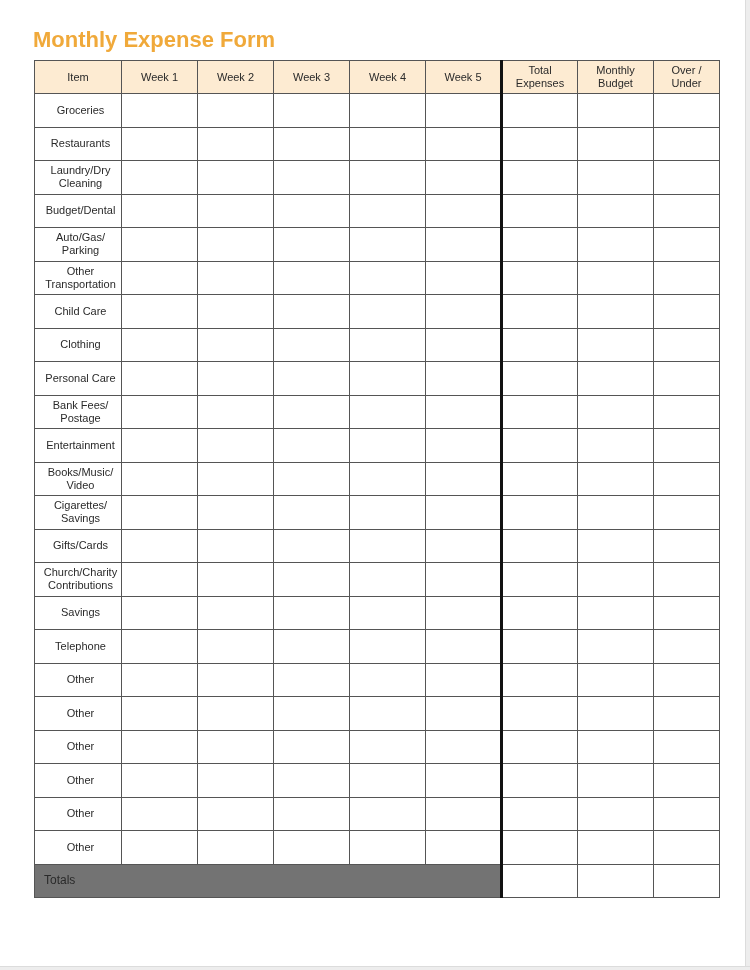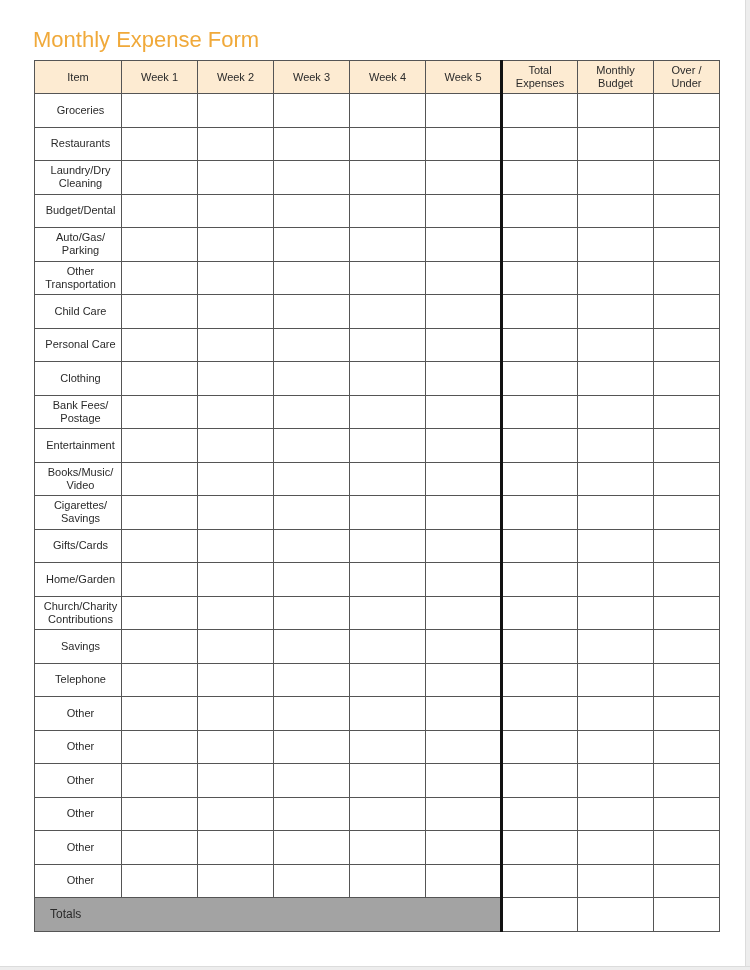--- a/index.html
+++ b/index.html
@@ -5,38 +5,38 @@
   html, body { margin: 0; padding: 0; }
   body {
     width: 750px; height: 970px; background: #ffffff;
     position: relative; overflow: hidden;
     font-family: "Liberation Sans", sans-serif; color: #2a2a2a;
   }
   .page-edge-right { position: absolute; left: 745px; top: 0; width: 5px; height: 970px; background: #ededed; border-left: 1px solid #dcdcdc; box-sizing: border-box; }
   .page-edge-bottom { position: absolute; left: 0; top: 966px; width: 750px; height: 4px; background: #ededed; border-top: 1px solid #dcdcdc; box-sizing: border-box; }
   .title {
     position: absolute; left: 33px; top: 27px;
-    font-size: 22px; color: #f0a93a; letter-spacing: 0px; white-space: nowrap;
+    font-size: 22px; color: #f0a93a; letter-spacing: 0px; white-space: nowrap; font-weight: bold;
   }
   table.form {
     position: absolute; left: 34px; top: 60px;
     border-collapse: collapse; table-layout: fixed;
     width: 684px;
   }
   table.form td, table.form th {
     border: 1px solid #555; padding: 0; box-sizing: border-box;
     font-weight: normal; font-size: 11px; line-height: 13px;
   }
   table.form th {
     background: #fdebd2; height: 33px; text-align: center; color: #2a2a2a;
   }
   table.form td { height: 33.5px; background: #fff; }
   table.form td.item { padding-left: 5px; text-align: center; }
   .thick-left { border-left: 3px solid #111 !important; }
-  tr.totals td.totals-label { background: #a3a3a3; padding-left: 15px; font-size: 12px; margin-left: 32px; }
+  tr.totals td.totals-label { background: #737373; padding-left: 9px; font-size: 12px; margin-left: 32px; }
   col.c-item { width: 87px; }
   col.c-week { width: 76px; }
   col.c-right { width: 76px; }
   col.c-last { width: 66px; }
 </style>
 </head>
 <body>
 
 <div class="page-edge-right"></div>
 <div class="page-edge-bottom"></div>
@@ -179,34 +179,34 @@
         <td></td>
         <td></td>
         <td></td>
         <td></td>
         <td class="thick-left"></td>
         <td></td>
         <td></td>
       </tr>
       <tr>
         <td class="item">
+          <div>Clothing</div>
+        </td>
+        <td></td>
+        <td></td>
+        <td></td>
+        <td></td>
+        <td></td>
+        <td class="thick-left"></td>
+        <td></td>
+        <td></td>
+      </tr>
+      <tr>
+        <td class="item">
           <div>Personal Care</div>
-        </td>
-        <td></td>
-        <td></td>
-        <td></td>
-        <td></td>
-        <td></td>
-        <td class="thick-left"></td>
-        <td></td>
-        <td></td>
-      </tr>
-      <tr>
-        <td class="item">
-          <div>Clothing</div>
         </td>
         <td></td>
         <td></td>
         <td></td>
         <td></td>
         <td></td>
         <td class="thick-left"></td>
         <td></td>
         <td></td>
       </tr>
@@ -261,33 +261,20 @@
         <td></td>
         <td></td>
         <td></td>
         <td class="thick-left"></td>
         <td></td>
         <td></td>
       </tr>
       <tr>
         <td class="item">
           <div>Gifts/Cards</div>
-        </td>
-        <td></td>
-        <td></td>
-        <td></td>
-        <td></td>
-        <td></td>
-        <td class="thick-left"></td>
-        <td></td>
-        <td></td>
-      </tr>
-      <tr>
-        <td class="item">
-          <div>Home/Garden</div>
         </td>
         <td></td>
         <td></td>
         <td></td>
         <td></td>
         <td></td>
         <td class="thick-left"></td>
         <td></td>
         <td></td>
       </tr>

